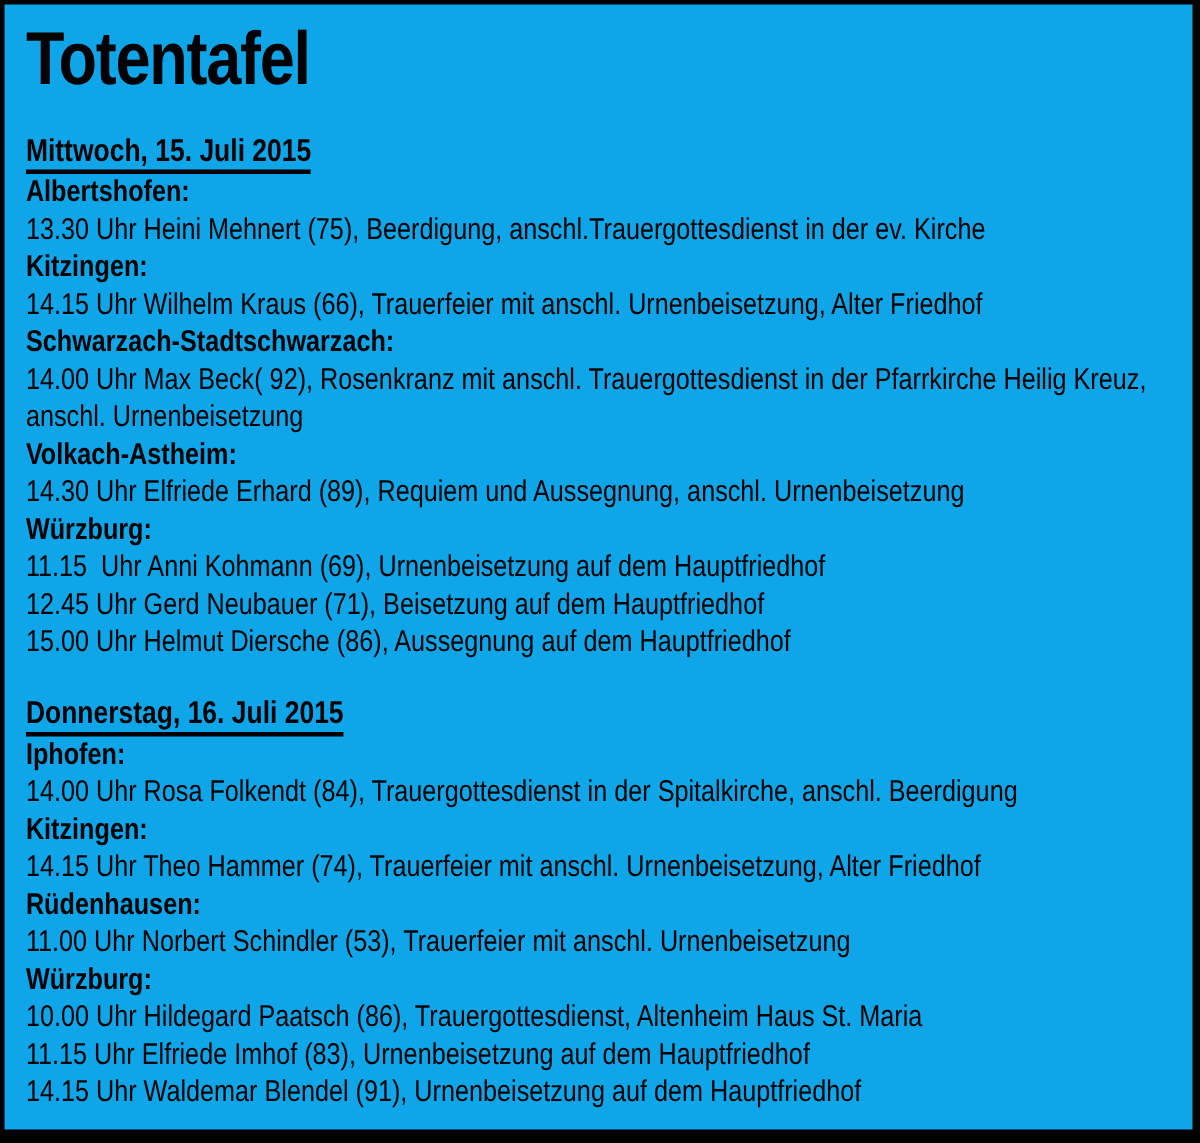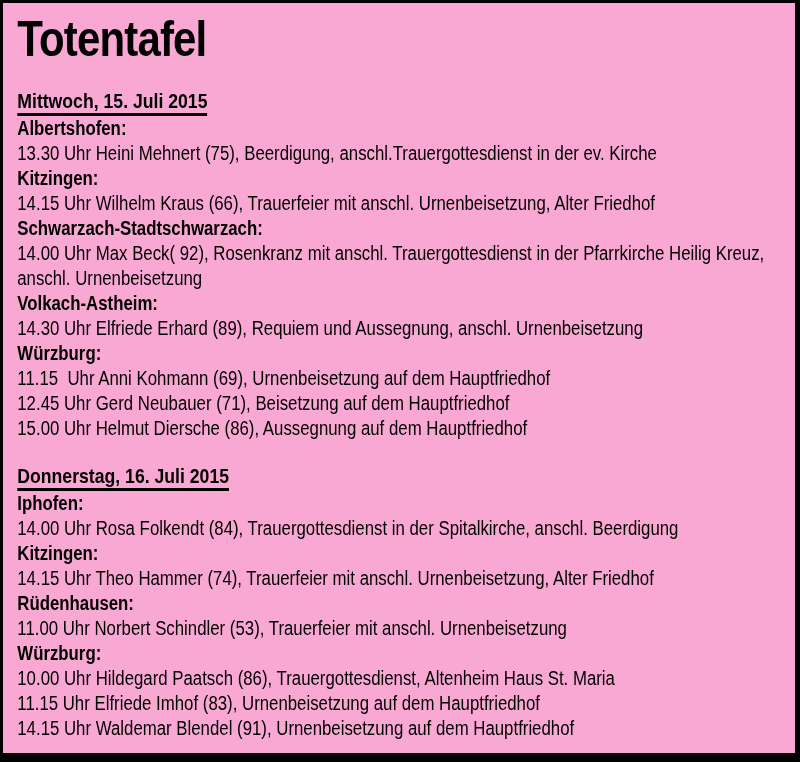--- a/index.html
+++ b/index.html
@@ -7,21 +7,21 @@
   body {
     font-family: "Liberation Sans", "DejaVu Sans", sans-serif;
     color: #000000;
     width: 800px;
     height: 762px;
     overflow: hidden;
   }
   .doc-frame {
     width: 800px;
     height: 762px;
-    background: #f9a8d4;
+    background: #0ea5e9;
     border-style: solid;
     border-color: #000000;
     border-width: 3px 5px 9px 3px;
     overflow: hidden;
   }
   
   .doc-inner {
     width: 943px;
     transform: scaleX(0.84);
     transform-origin: 0 0;

